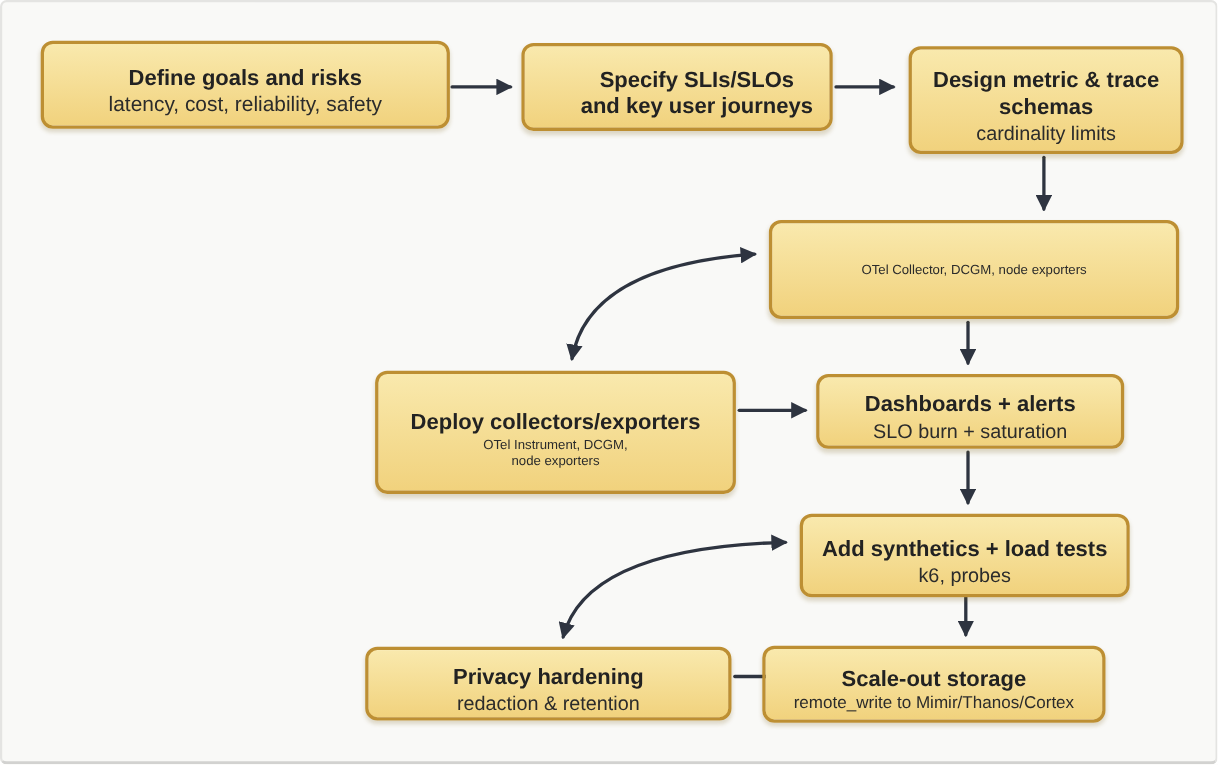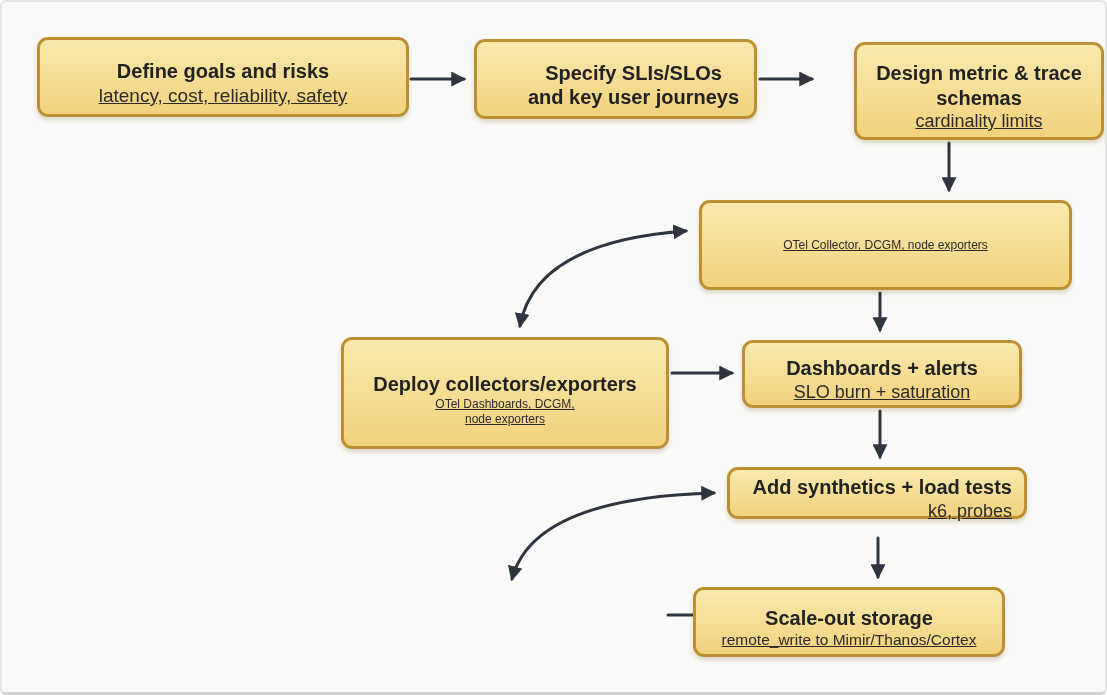--- a/index.html
+++ b/index.html
@@ -48,35 +48,34 @@
     white-space: pre-line;
     color: #222222;
     margin-top: 12px;
   }
   .sub {
     font-weight: 400;
     font-size: 18px;
     line-height: 1.22;
     white-space: pre-line;
     margin-top: 1px;
-    text-decoration: underline;
   }
   .sub:empty { display: none; }
   .sub-large  { font-size: 19px; }
   .sub-small  { font-size: 12px; }
   .sub-tiny   { font-size: 15.5px; }
 
   
   #node-define-goals      { left: 35px;  top: 35px;  width: 372px; height: 80px; }
   #node-specify-slos      { left: 472px; top: 37px;  width: 283px; height: 80px; padding-left: 48px; }
-  #node-design-schemas    { left: 852px; top: 40px;  width: 250px; height: 98px; }
+  #node-design-schemas    { left: 824px; top: 40px;  width: 250px; height: 98px; }
   #node-instrument        { left: 697px; top: 198px; width: 373px; height: 90px; }
   #node-deploy-collectors { left: 339px; top: 335px; width: 328px; height: 112px; }
   #node-dashboards        { left: 740px; top: 338px; width: 280px; height: 68px; }
-  #node-synthetics        { left: 725px; top: 465px; width: 300px; height: 52px; align-items: flex-end; }
+  #node-synthetics        { left: 725px; top: 465px; width: 300px; height: 76px; }
   #node-privacy           { left: 330px; top: 586px; width: 333px; height: 67px; }
   #node-storage           { left: 691px; top: 585px; width: 312px; height: 70px; }
 
   .edge {
     stroke: var(--arrow, #2e3440);
     stroke-width: 3;
     fill: none;
     stroke-linecap: round;
   }
 </style>
@@ -119,33 +118,37 @@
 schemas</div>
     <div class="sub">cardinality limits</div>
   </div>
 
   <div class="node" id="node-instrument">
     <div class="sub sub-small">OTel Collector, DCGM, node exporters</div>
   </div>
 
   <div class="node" id="node-deploy-collectors">
     <div class="title">Deploy collectors/exporters</div>
-    <div class="sub sub-small">OTel Dashboards, DCGM,
+    <div class="sub sub-small">OTel Instrument, DCGM,
 node exporters</div>
   </div>
 
   <div class="node" id="node-dashboards">
     <div class="title">Dashboards + alerts</div>
     <div class="sub">SLO burn + saturation</div>
   </div>
 
   <div class="node" id="node-synthetics">
     <div class="title">Add synthetics + load tests</div>
     <div class="sub">k6, probes</div>
   </div>
 
+  <div class="node" id="node-privacy">
+    <div class="title">Privacy hardening</div>
+    <div class="sub">redaction &amp; retention</div>
+  </div>
 
   <div class="node" id="node-storage">
     <div class="title">Scale-out storage</div>
     <div class="sub sub-tiny">remote_write to Mimir/Thanos/Cortex</div>
   </div>
 
 </div>
 
 </body></html>

